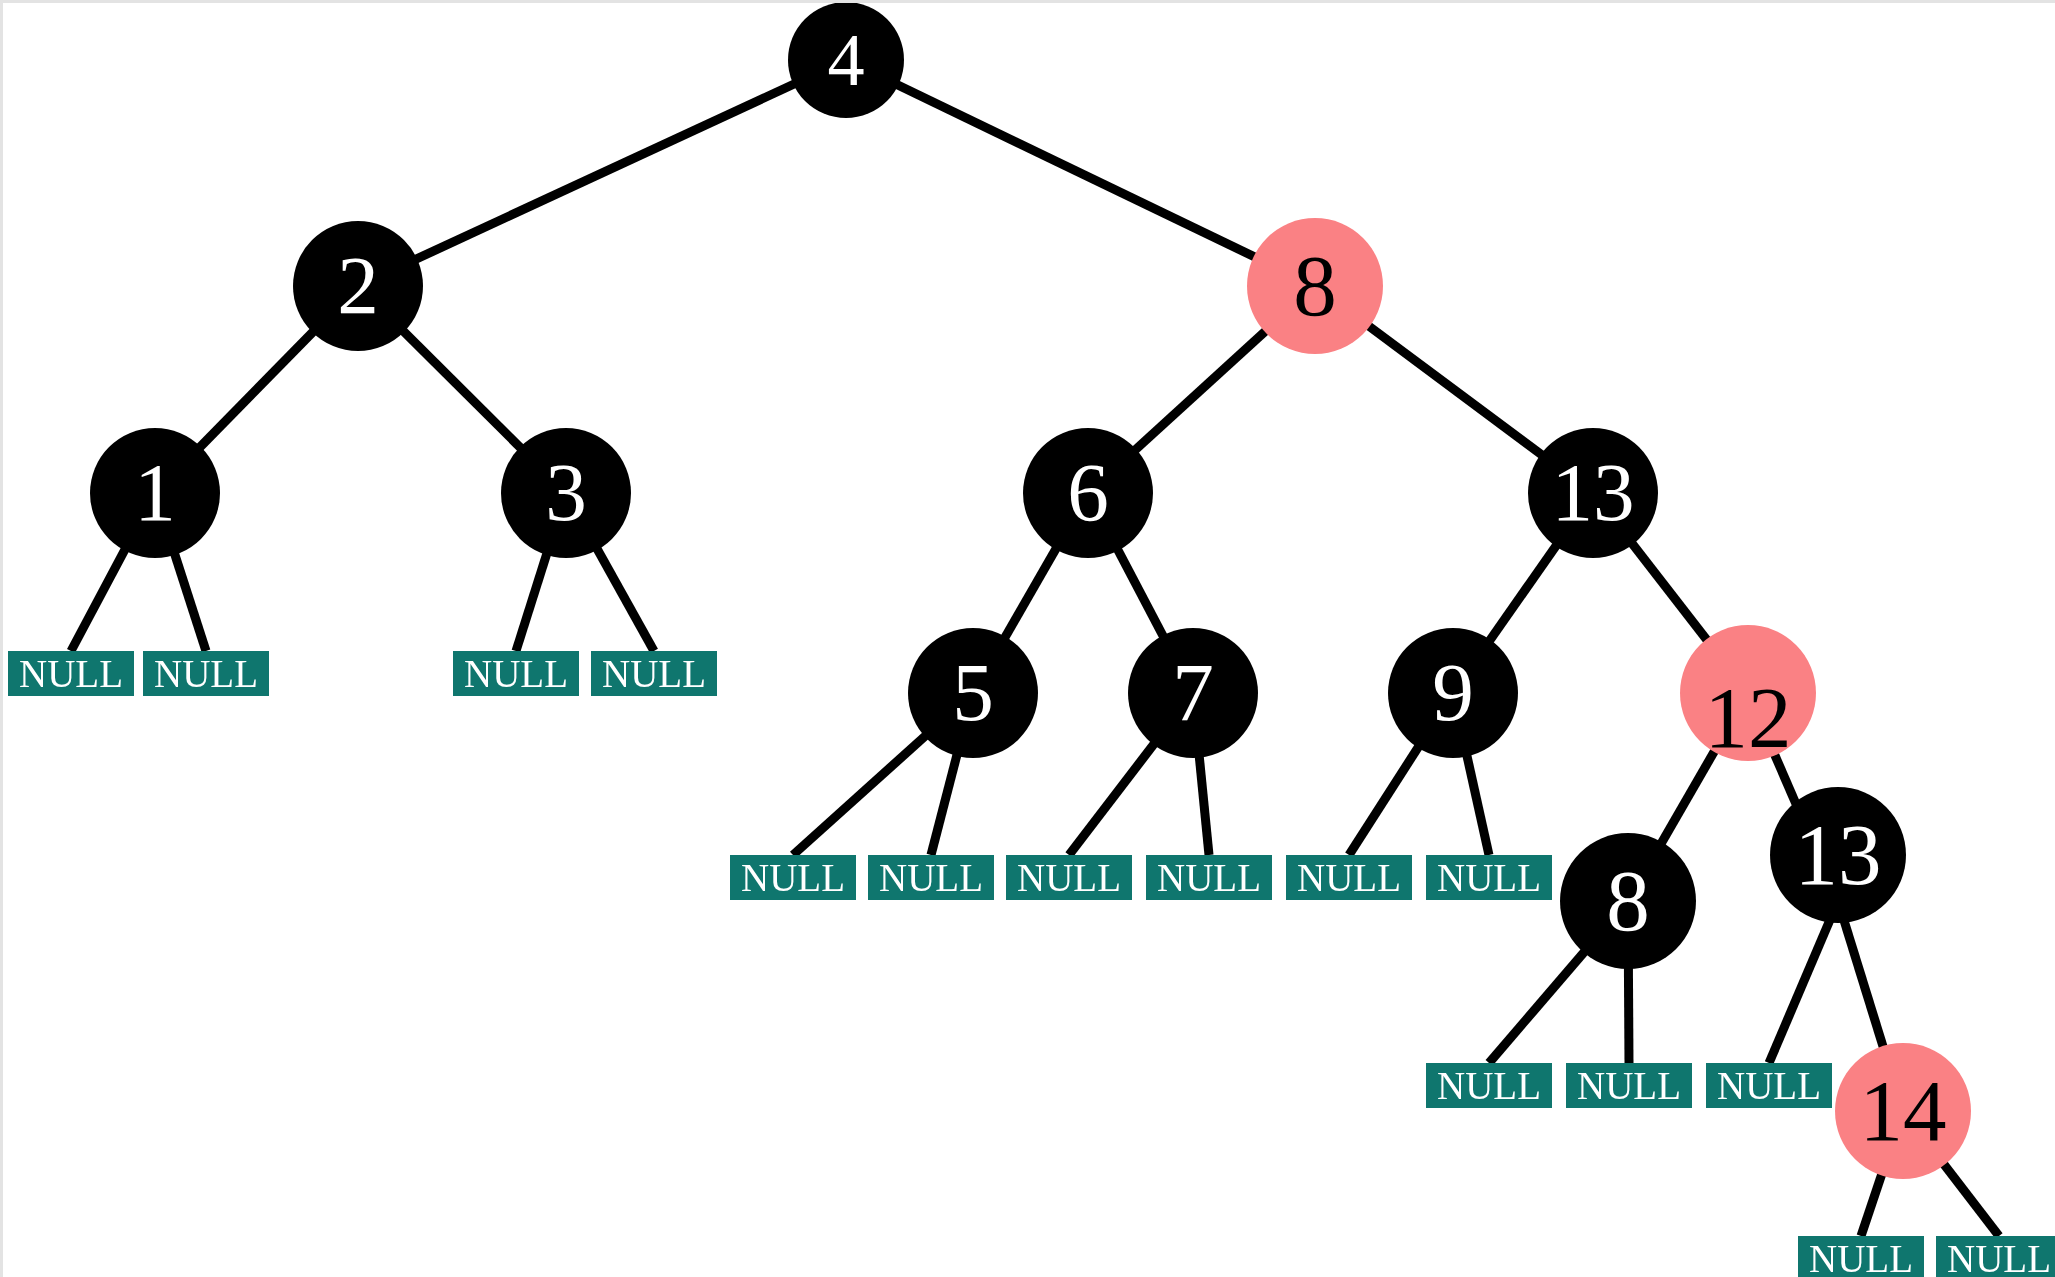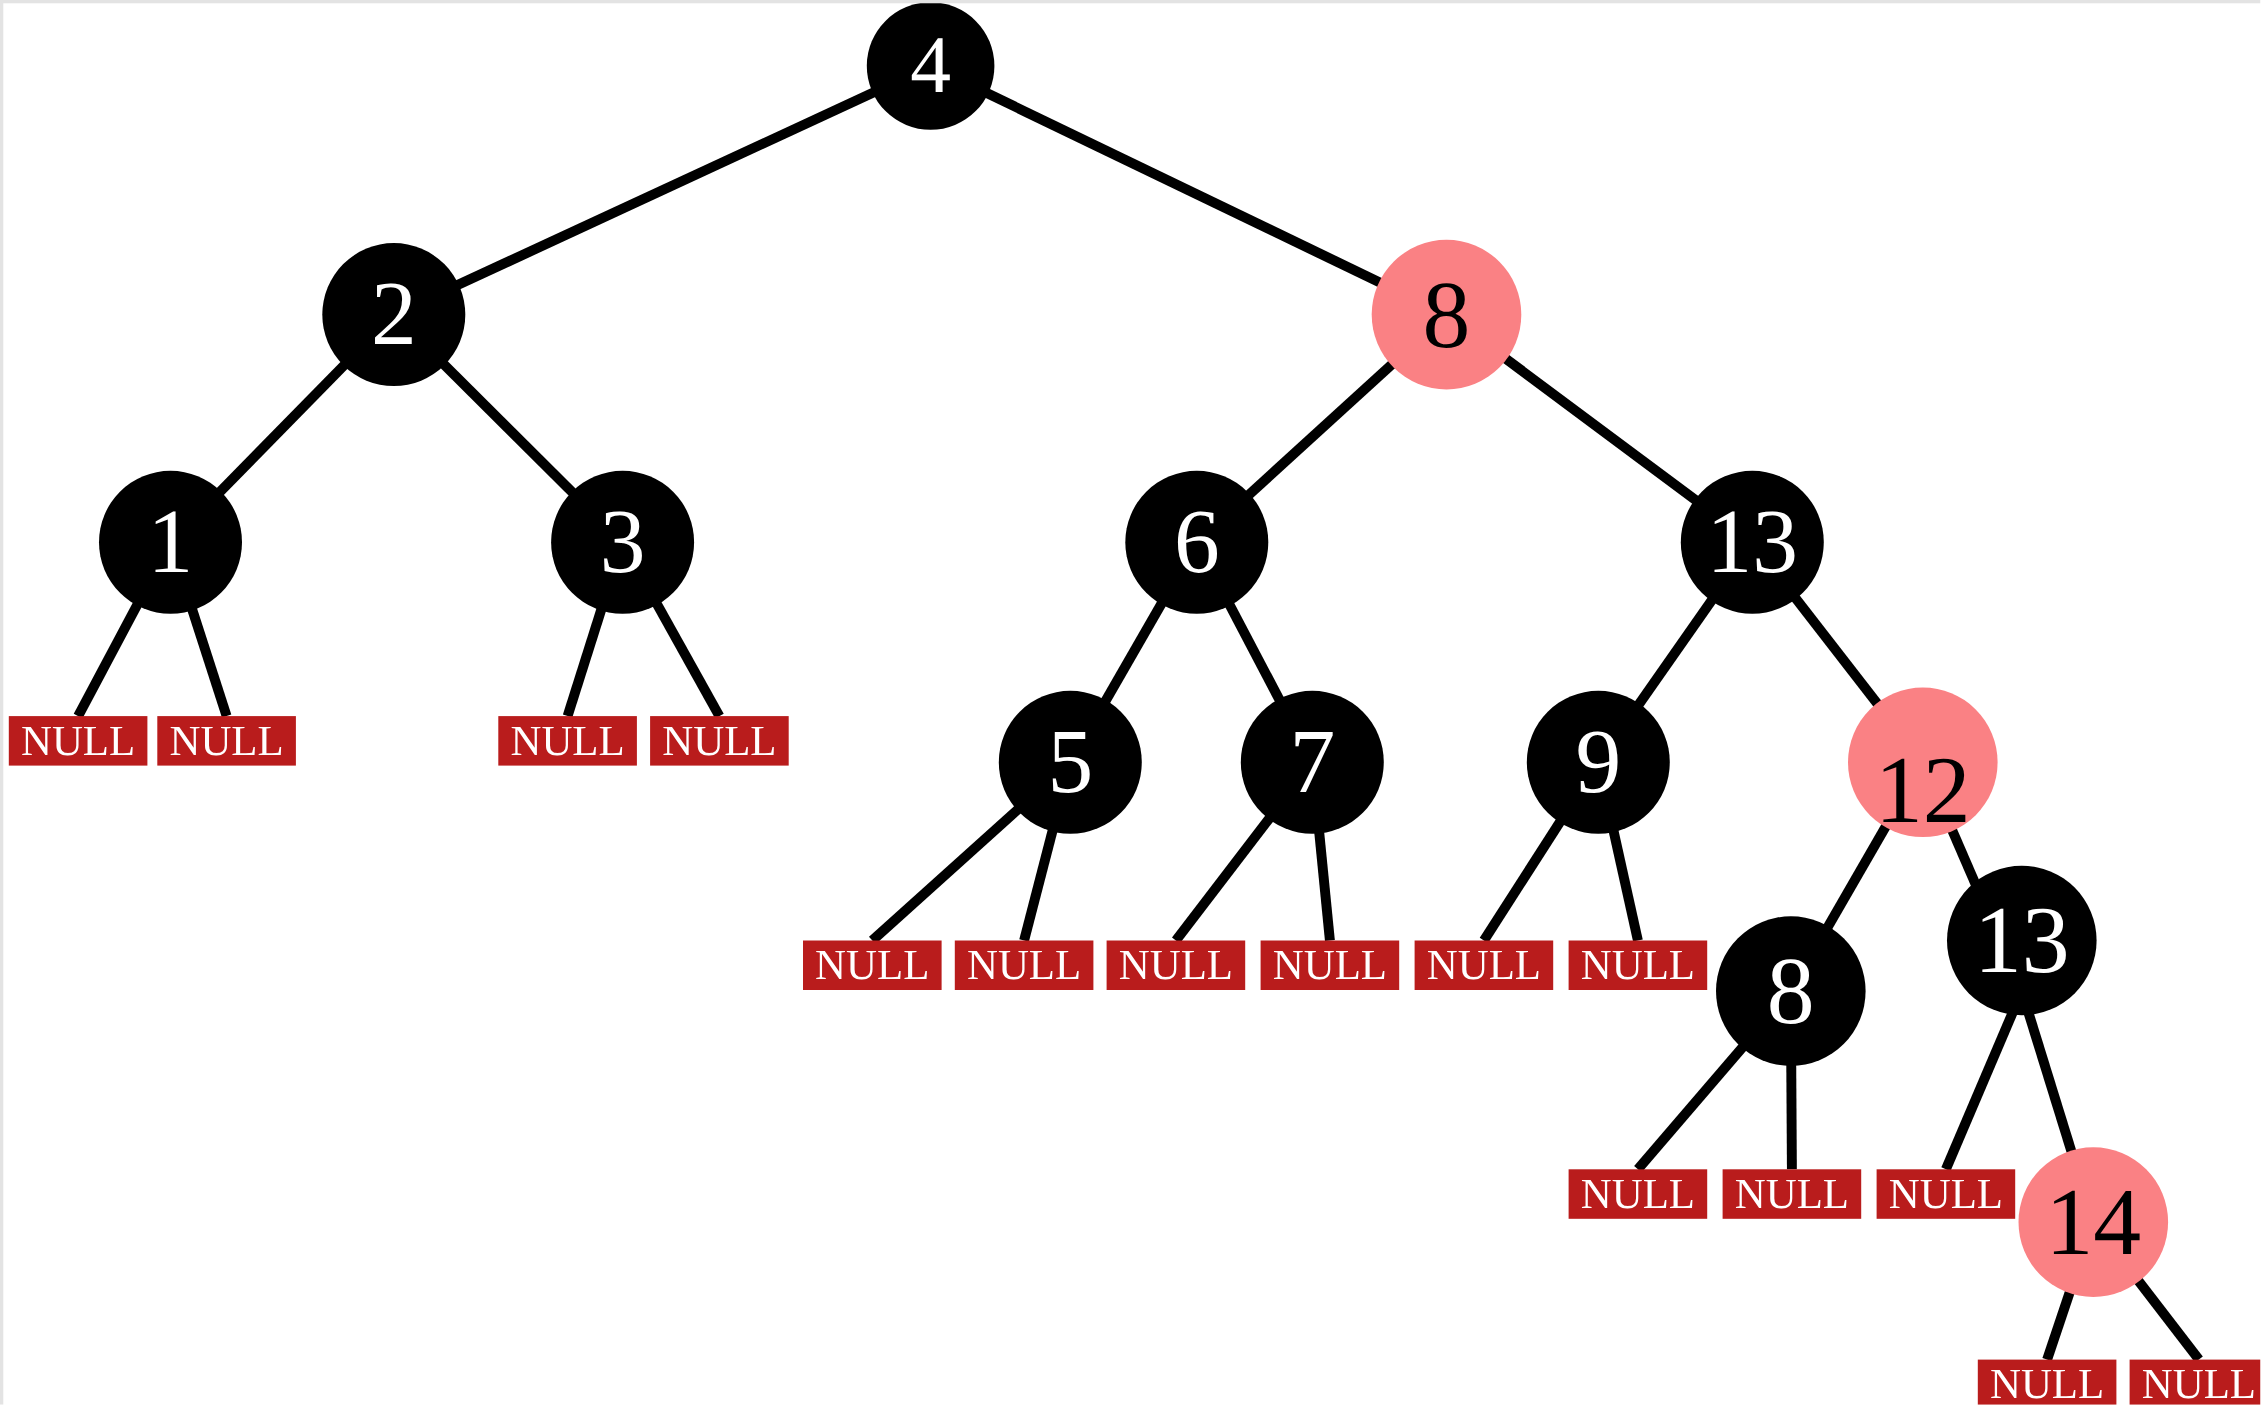--- a/index.html
+++ b/index.html
@@ -43,21 +43,21 @@
     background: #fa8184;
     color: #000000;
   }
   .node-label {
     font-family: "Liberation Serif", "DejaVu Serif", serif;
     font-weight: 400;
     display: block;
   }
   .nullbox {
     position: absolute;
-    background: #b91c1c;
+    background: #0f766e;
     color: #ffffff;
     display: flex;
     align-items: center;
     justify-content: center;
     box-sizing: border-box;
     font-family: "Liberation Serif", "DejaVu Serif", serif;
     letter-spacing: 0px;
     line-height: 1;
   }
 </style>

